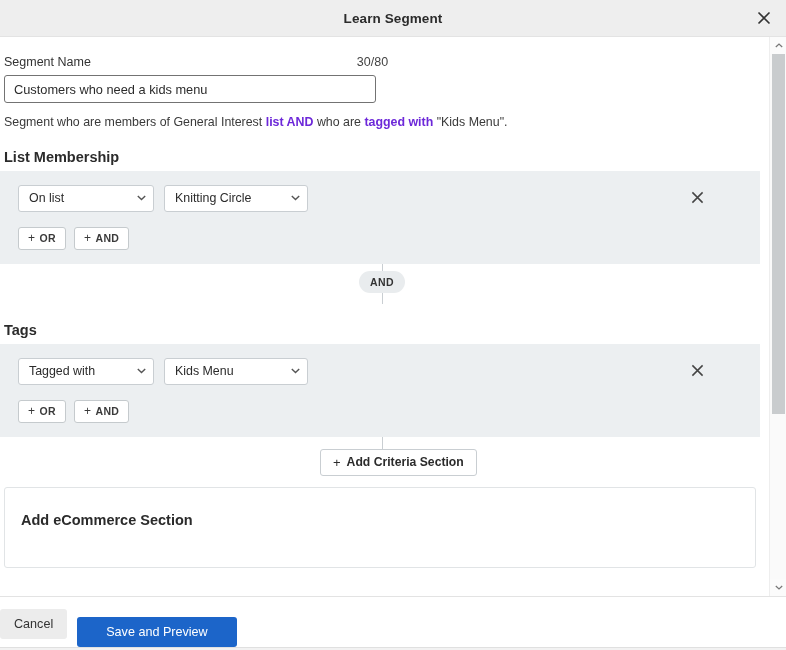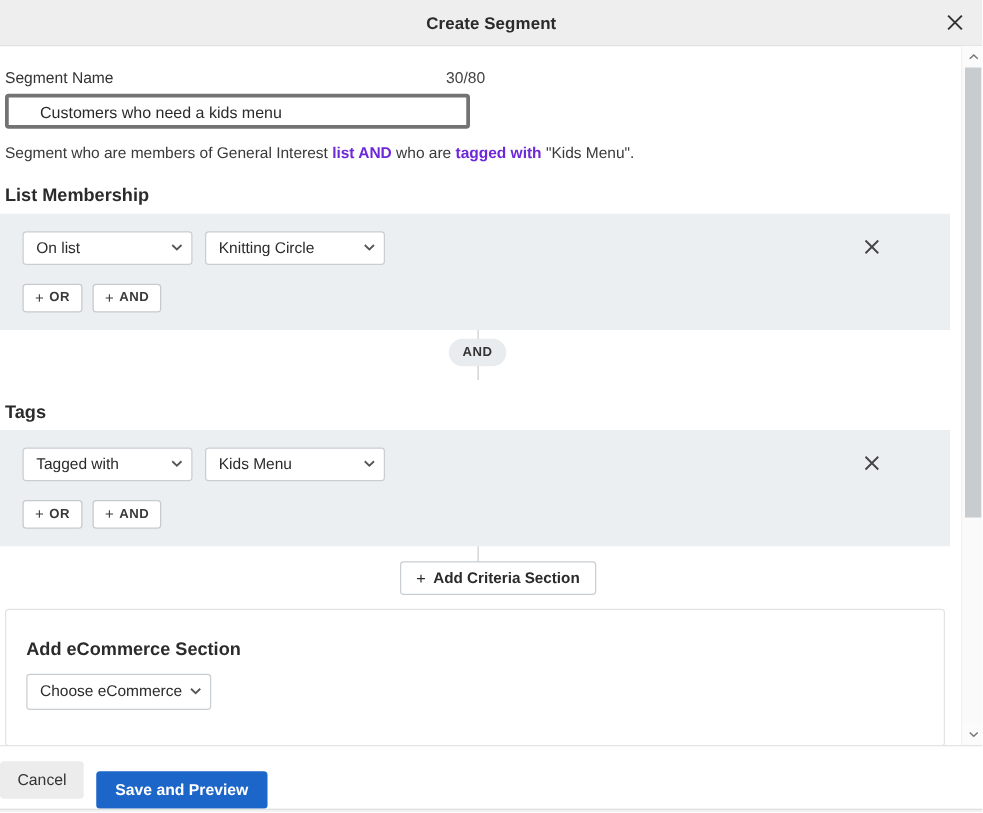--- a/index.html
+++ b/index.html
@@ -118,23 +118,23 @@
   }
   .char-count {
     margin-left: 266px;
     font-size: 12.5px;
     color: #444444;
   }
   .name-input-wrap { padding: 0 4px; }
   .name-input {
     width: 372px;
     height: 28px;
-    border: 3px solid #737373;
-    border-radius: 3px;
-    padding: 0 25px;
+    border: 1px solid #737373;
+    border-radius: 3px;
+    padding: 0 9px;
     font-size: 12.8px;
     font-family: "Liberation Sans", sans-serif;
     color: #2b2b2b;
     background: #ffffff;
     outline: none;
   }
   .summary-line {
     padding: 11px 4px 0 4px;
     font-size: 12.4px;
     color: #3a3a3a;
@@ -328,46 +328,46 @@
     border: none;
     border-radius: 3px;
     background: #ececec;
     color: #333333;
     font-size: 12.6px;
     cursor: pointer;
     font-family: "Liberation Sans", sans-serif;
   }
   .btn-primary {
     height: 30px;
-    padding: 0 15px;
+    padding: 0 29px;
     border: none;
     border-radius: 3px;
     background: #1c65c9;
     color: #ffffff;
     font-size: 12.6px;
-    font-weight: 700;
+    font-weight: 400;
     cursor: pointer;
     font-family: "Liberation Sans", sans-serif;
     margin-top: 16px;
   }
   .bottom-edge {
     position: absolute;
     left: 0; right: 0; bottom: 0;
     height: 3px;
     background: #f2f2f2;
     border-top: 1px solid #e0e0e0;
   }
 </style>
 </head>
 <body>
 
 <div class="modal">
 
   <div class="modal-header">
-    <div class="modal-title">Create Segment</div>
+    <div class="modal-title">Learn Segment</div>
     <button class="close-btn">
       <svg width="14" height="14" viewBox="0 0 14 14" aria-hidden="true">
         <path d="M1.5 1.5 L12.5 12.5 M12.5 1.5 L1.5 12.5" stroke="#333" stroke-width="1.6" fill="none"></path>
       </svg>
     </button>
   </div>
 
   <div class="modal-body-wrap">
     <div class="modal-body">
       <div class="body-inner">
@@ -478,30 +478,20 @@
         <div class="add-section-wrap">
           <div class="vline"></div>
           <button class="add-criteria-btn">
             <span class="plus">+</span>
             <span>Add Criteria Section</span>
           </button>
         </div>
 
         <div class="ecom-card">
           <div class="ecom-title">Add eCommerce Section</div>
-          <span class="sel-wrap">
-            <select class="sel sel-ecom">
-              <option>Choose eCommerce</option>
-            </select>
-            <span class="chev">
-              <svg width="9" height="6" viewBox="0 0 9 6">
-                  <path d="M.8 1 L4.5 4.6 L8.2 1" stroke="#555" stroke-width="1.4" fill="none"></path>
-                </svg>
-            </span>
-          </span>
         </div>
 
       </div>
     </div>
 
     <div class="scrollbar">
       <div class="sb-arrow up">
         <svg width="8" height="5" viewBox="0 0 8 5">
             <path d="M.8 4 L4 1 L7.2 4" stroke="#777" stroke-width="1.2" fill="none"></path>
           </svg>

